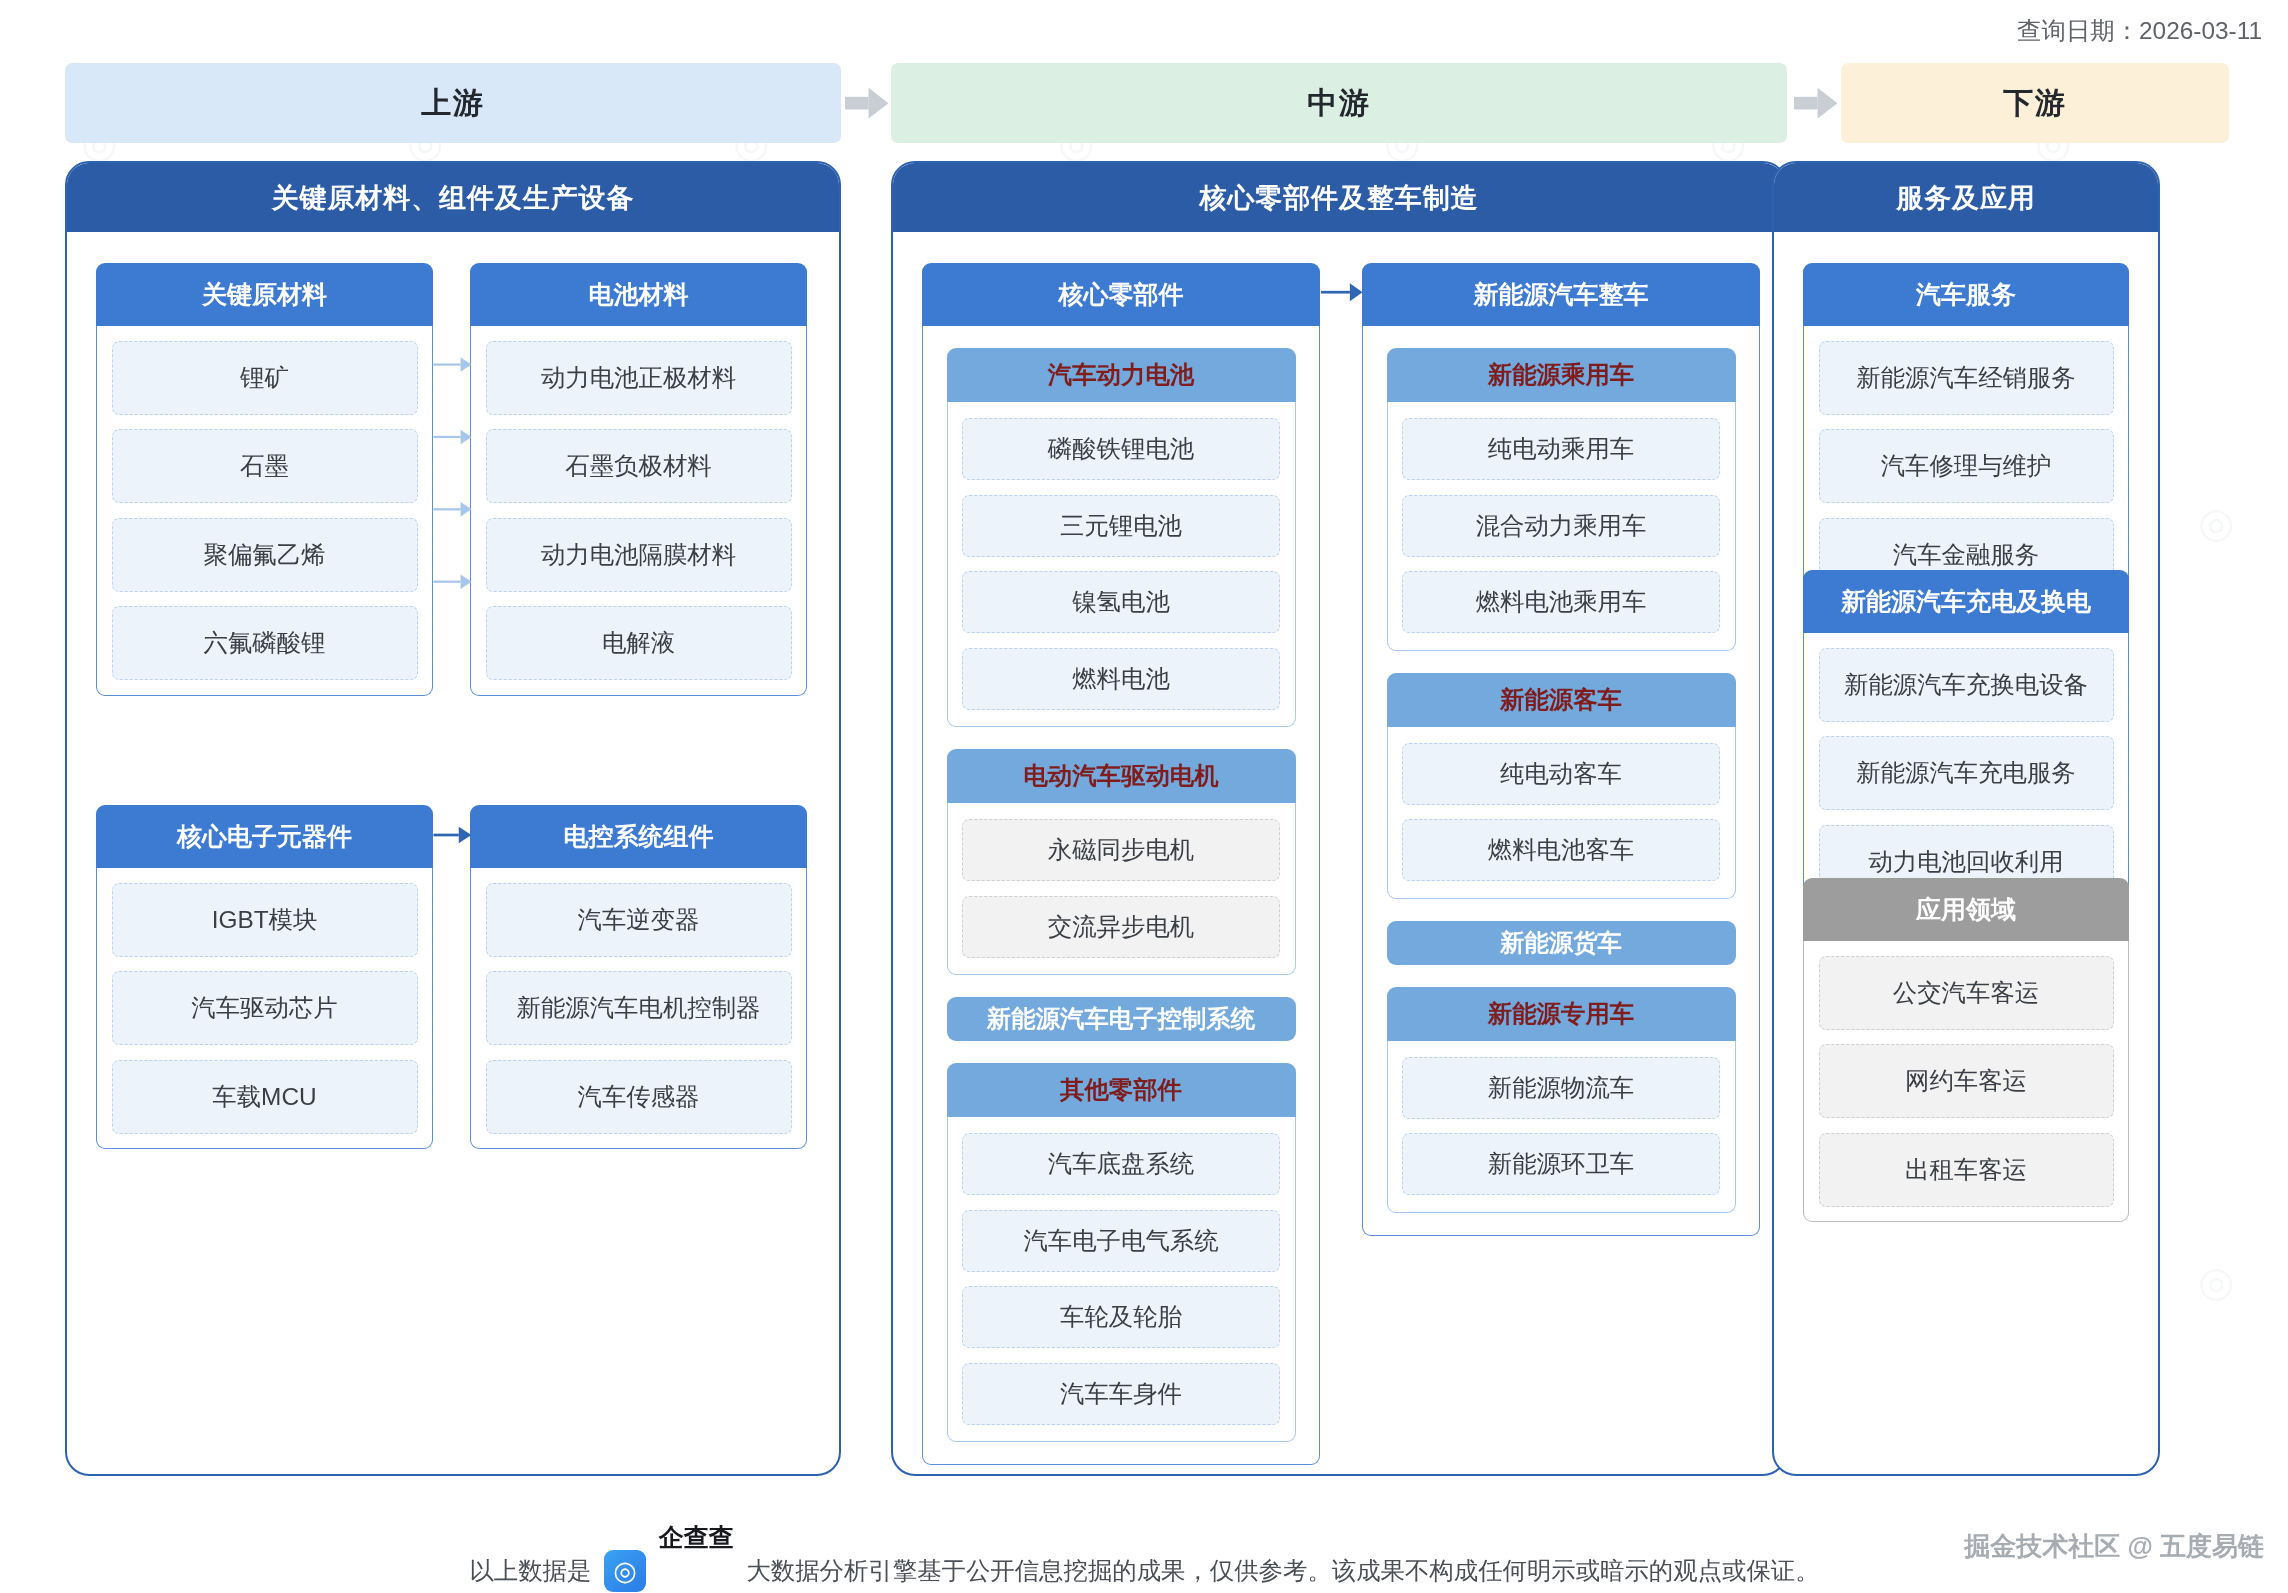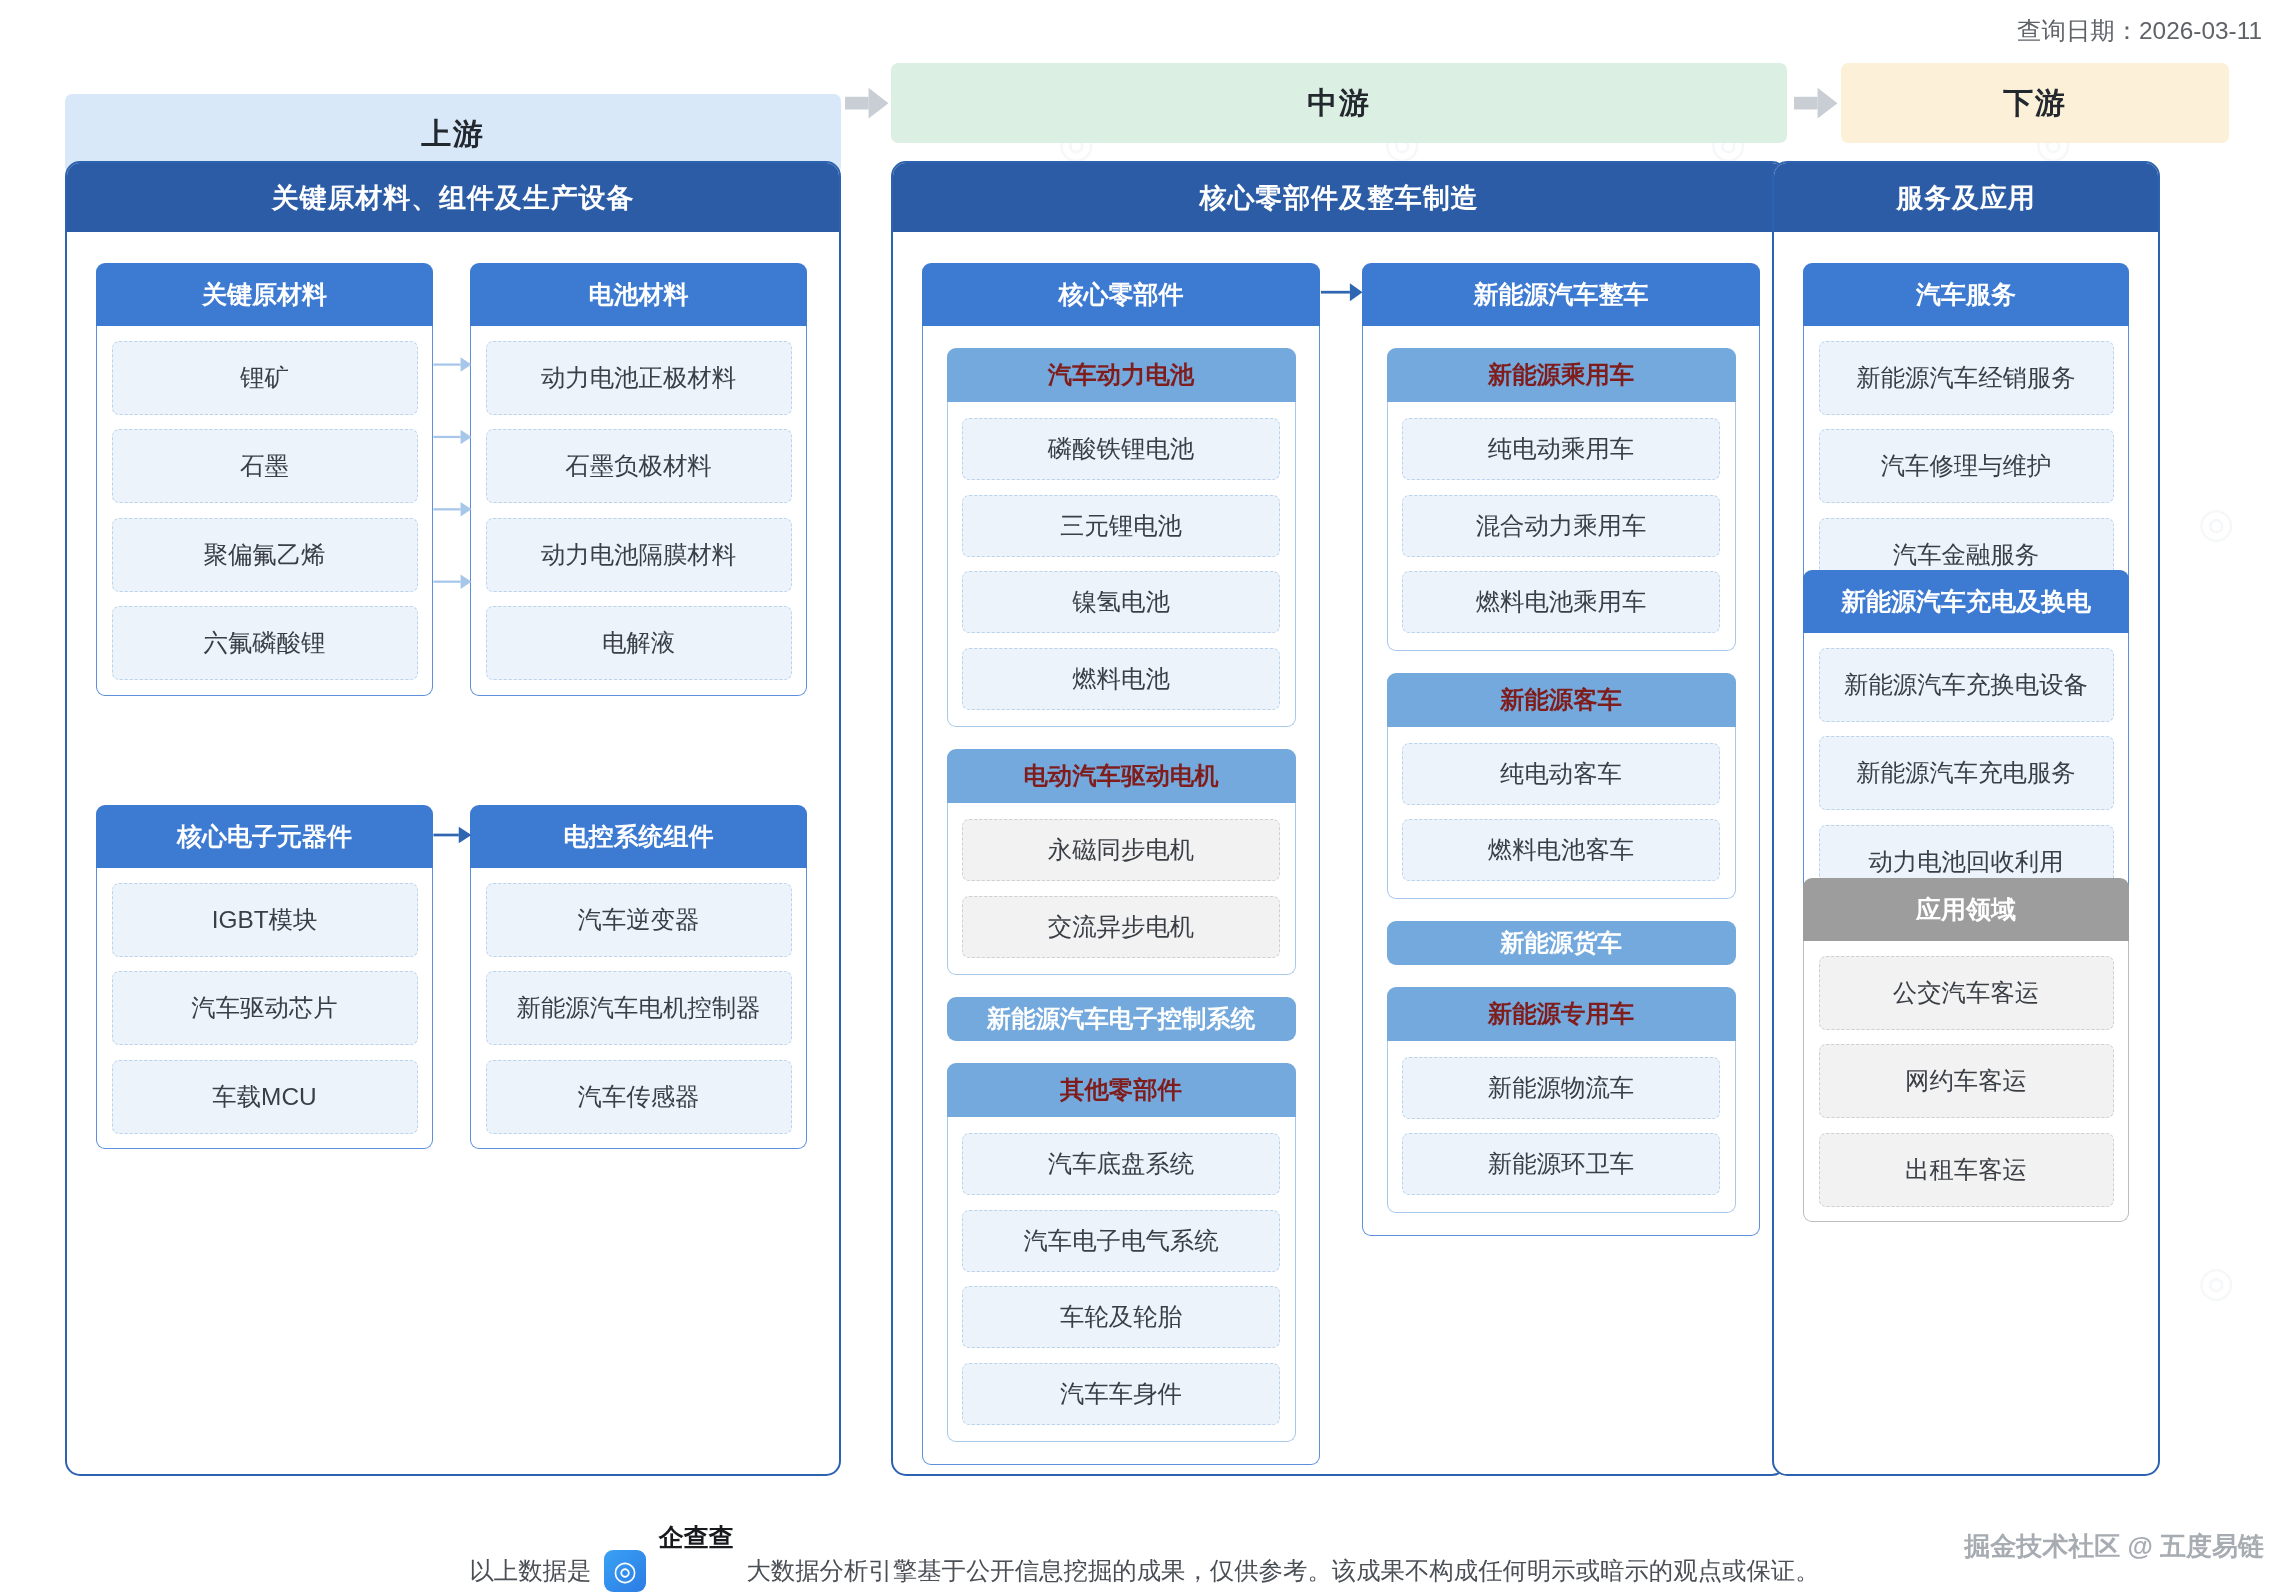--- a/index.html
+++ b/index.html
@@ -18,28 +18,28 @@
     position: absolute; top: 14.5px; right: 27px;
     font-size: 24.4px; color: #5f6368; z-index: 5;
   }
 
   
   .stage-header {
     position: absolute; top: 63px; height: 80px; z-index: 2;
     border-radius: 7.2px; display: flex; align-items: center; justify-content: center;
     font-size: 30px; font-weight: bold; color: #23272e; letter-spacing: 1.8px;
   }
-  #stage-up   { left: 65px;   width: 776px; background: #D8E8F8; margin-top: 31px; }
+  #stage-up   { left: 65px;   width: 776px; background: #D8E8F8; }
   #stage-mid  { left: 891px;  width: 896px; background: #DCEFE3; }
   #stage-down { left: 1841px; width: 388px; background: #FCF1D8; }
 
   
   .panel {
     position: absolute; top: 161px; height: 1315px; z-index: 2;
-    background: #fff; border: 2.7px solid #2D62B0; border-radius: 15px; overflow: hidden;
+    background: #fff; border: 2.7px solid #2D62B0; border-radius: 24px; overflow: hidden;
   }
   #panel-upstream   { left: 65px;   width: 776px; }
   #panel-midstream  { left: 891px;  width: 896px; }
   #panel-downstream { left: 1772px; width: 388px; }
   .panel-header {
     height: 69px; background: #2B5CA5; color: #fff;
     display: flex; align-items: center; justify-content: center;
     font-size: 27px; font-weight: bold; letter-spacing: 0.9px;
   }
 

